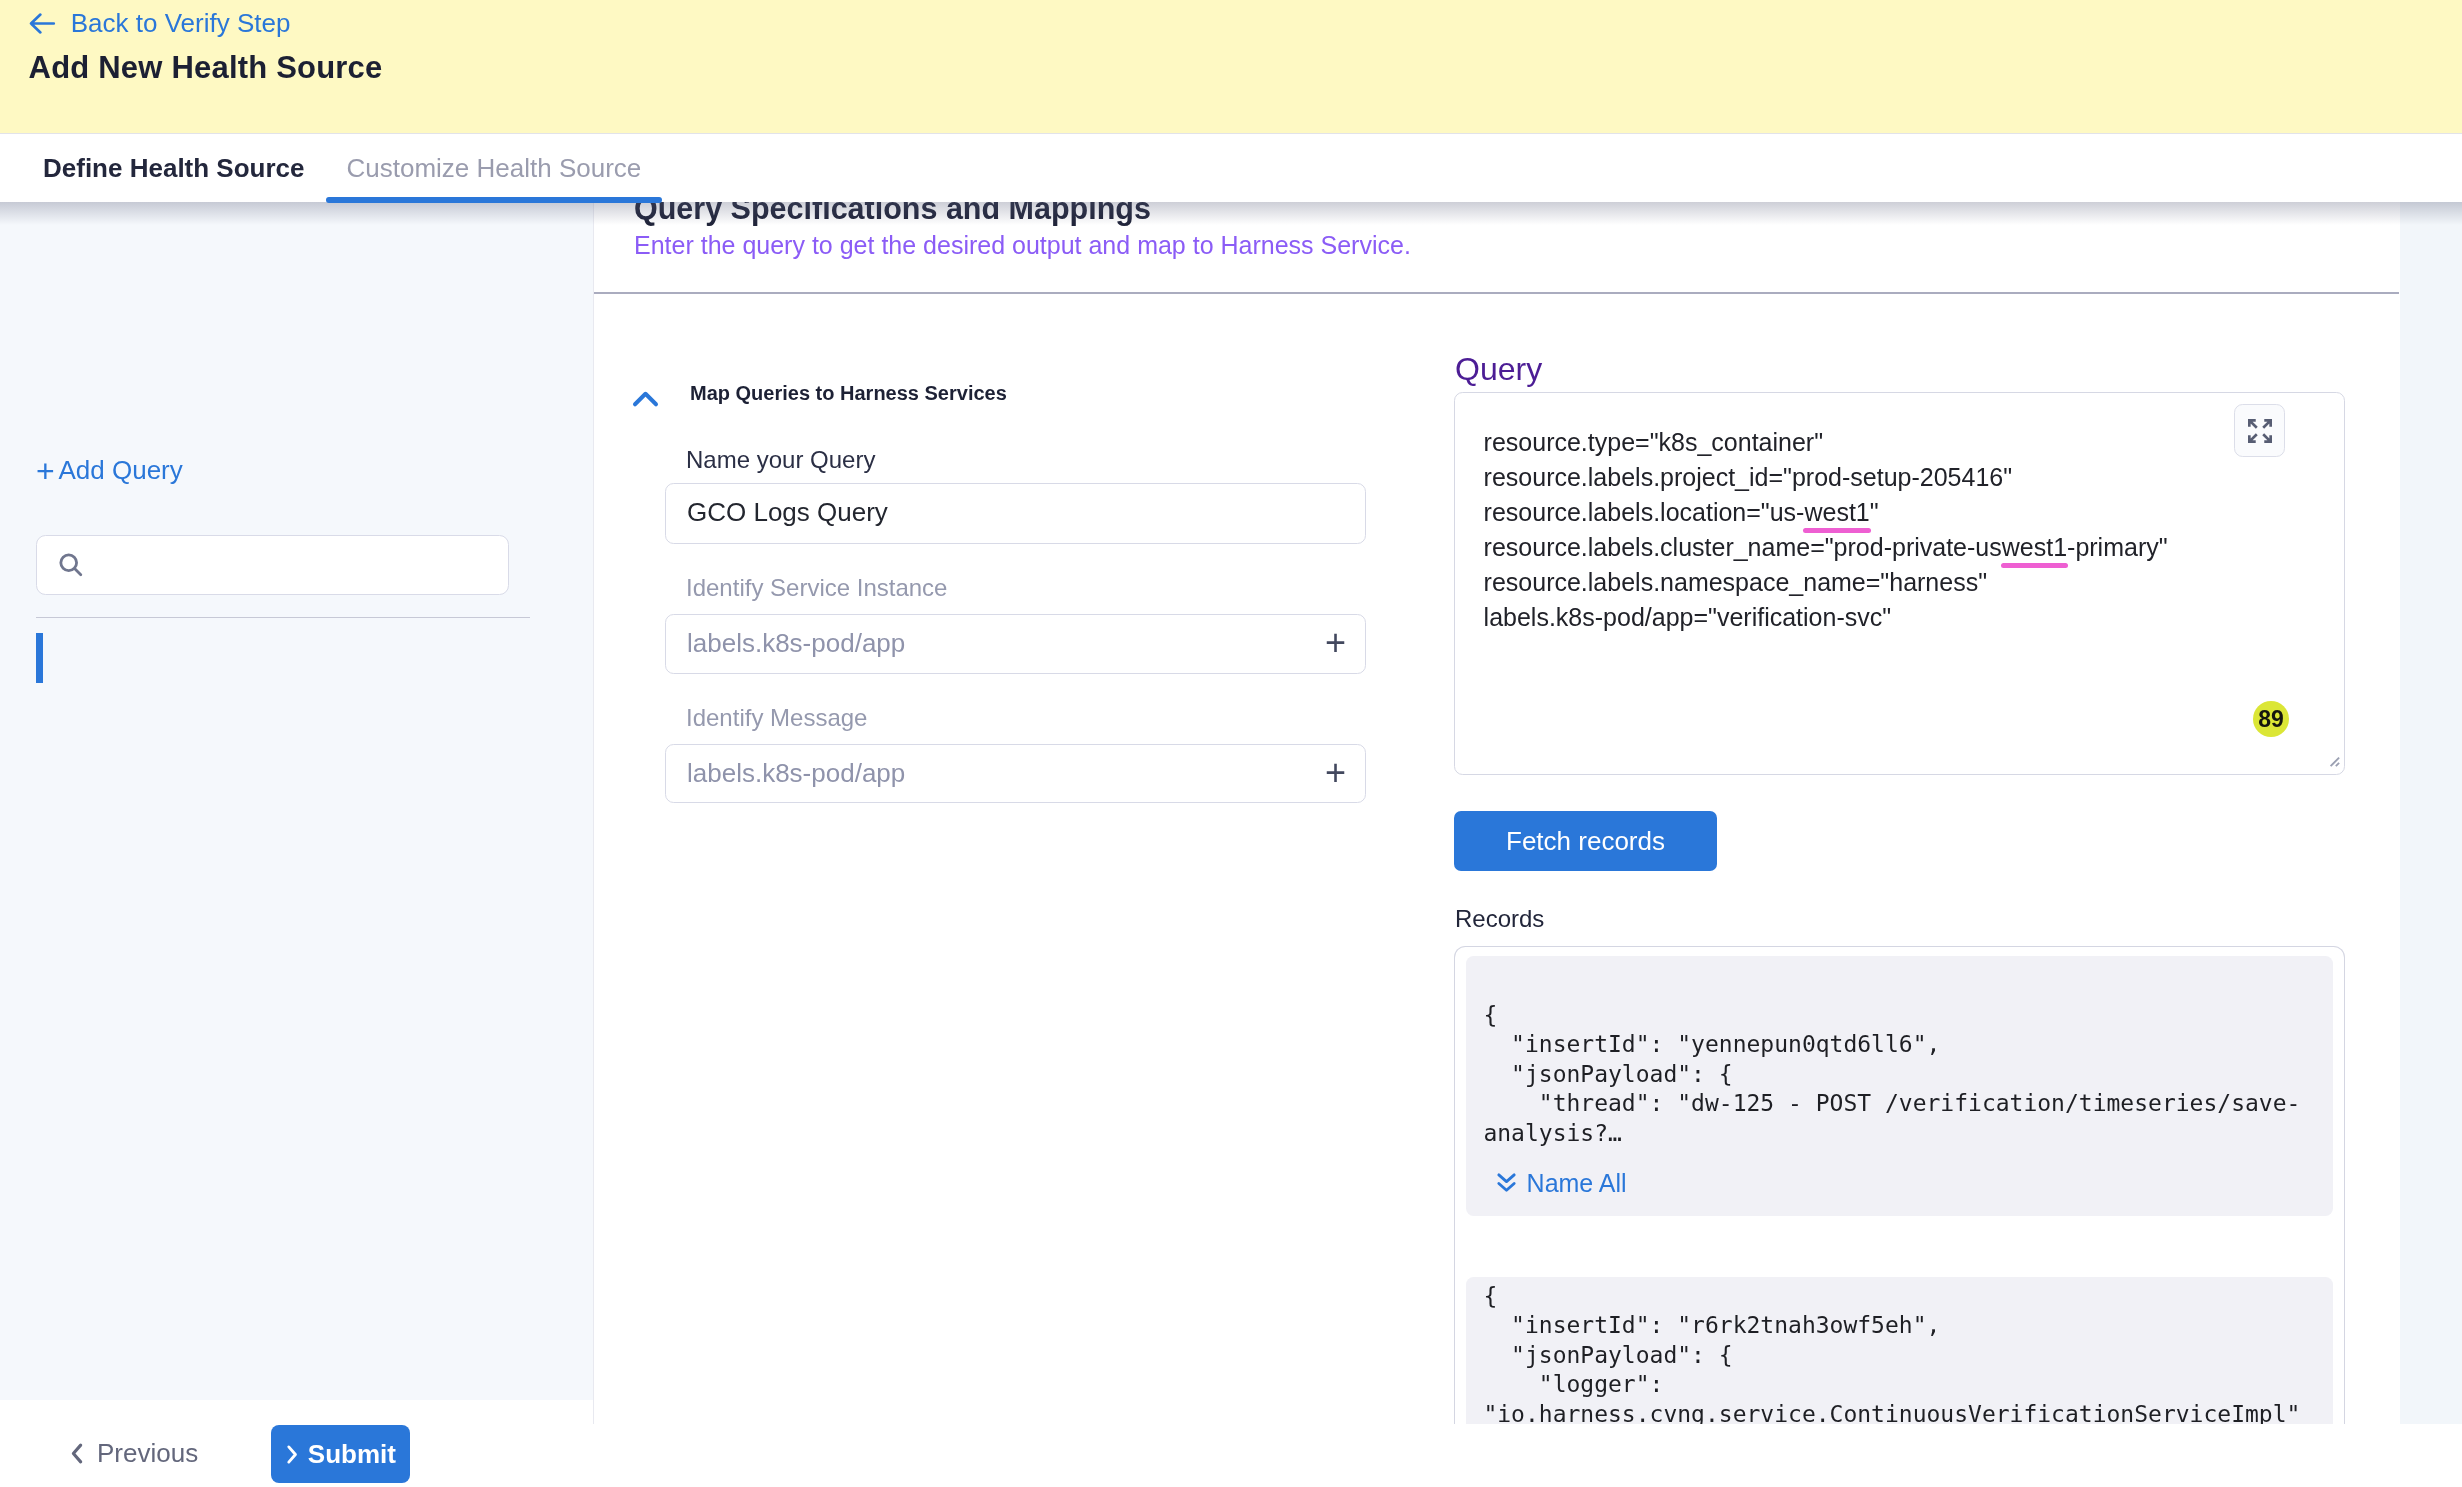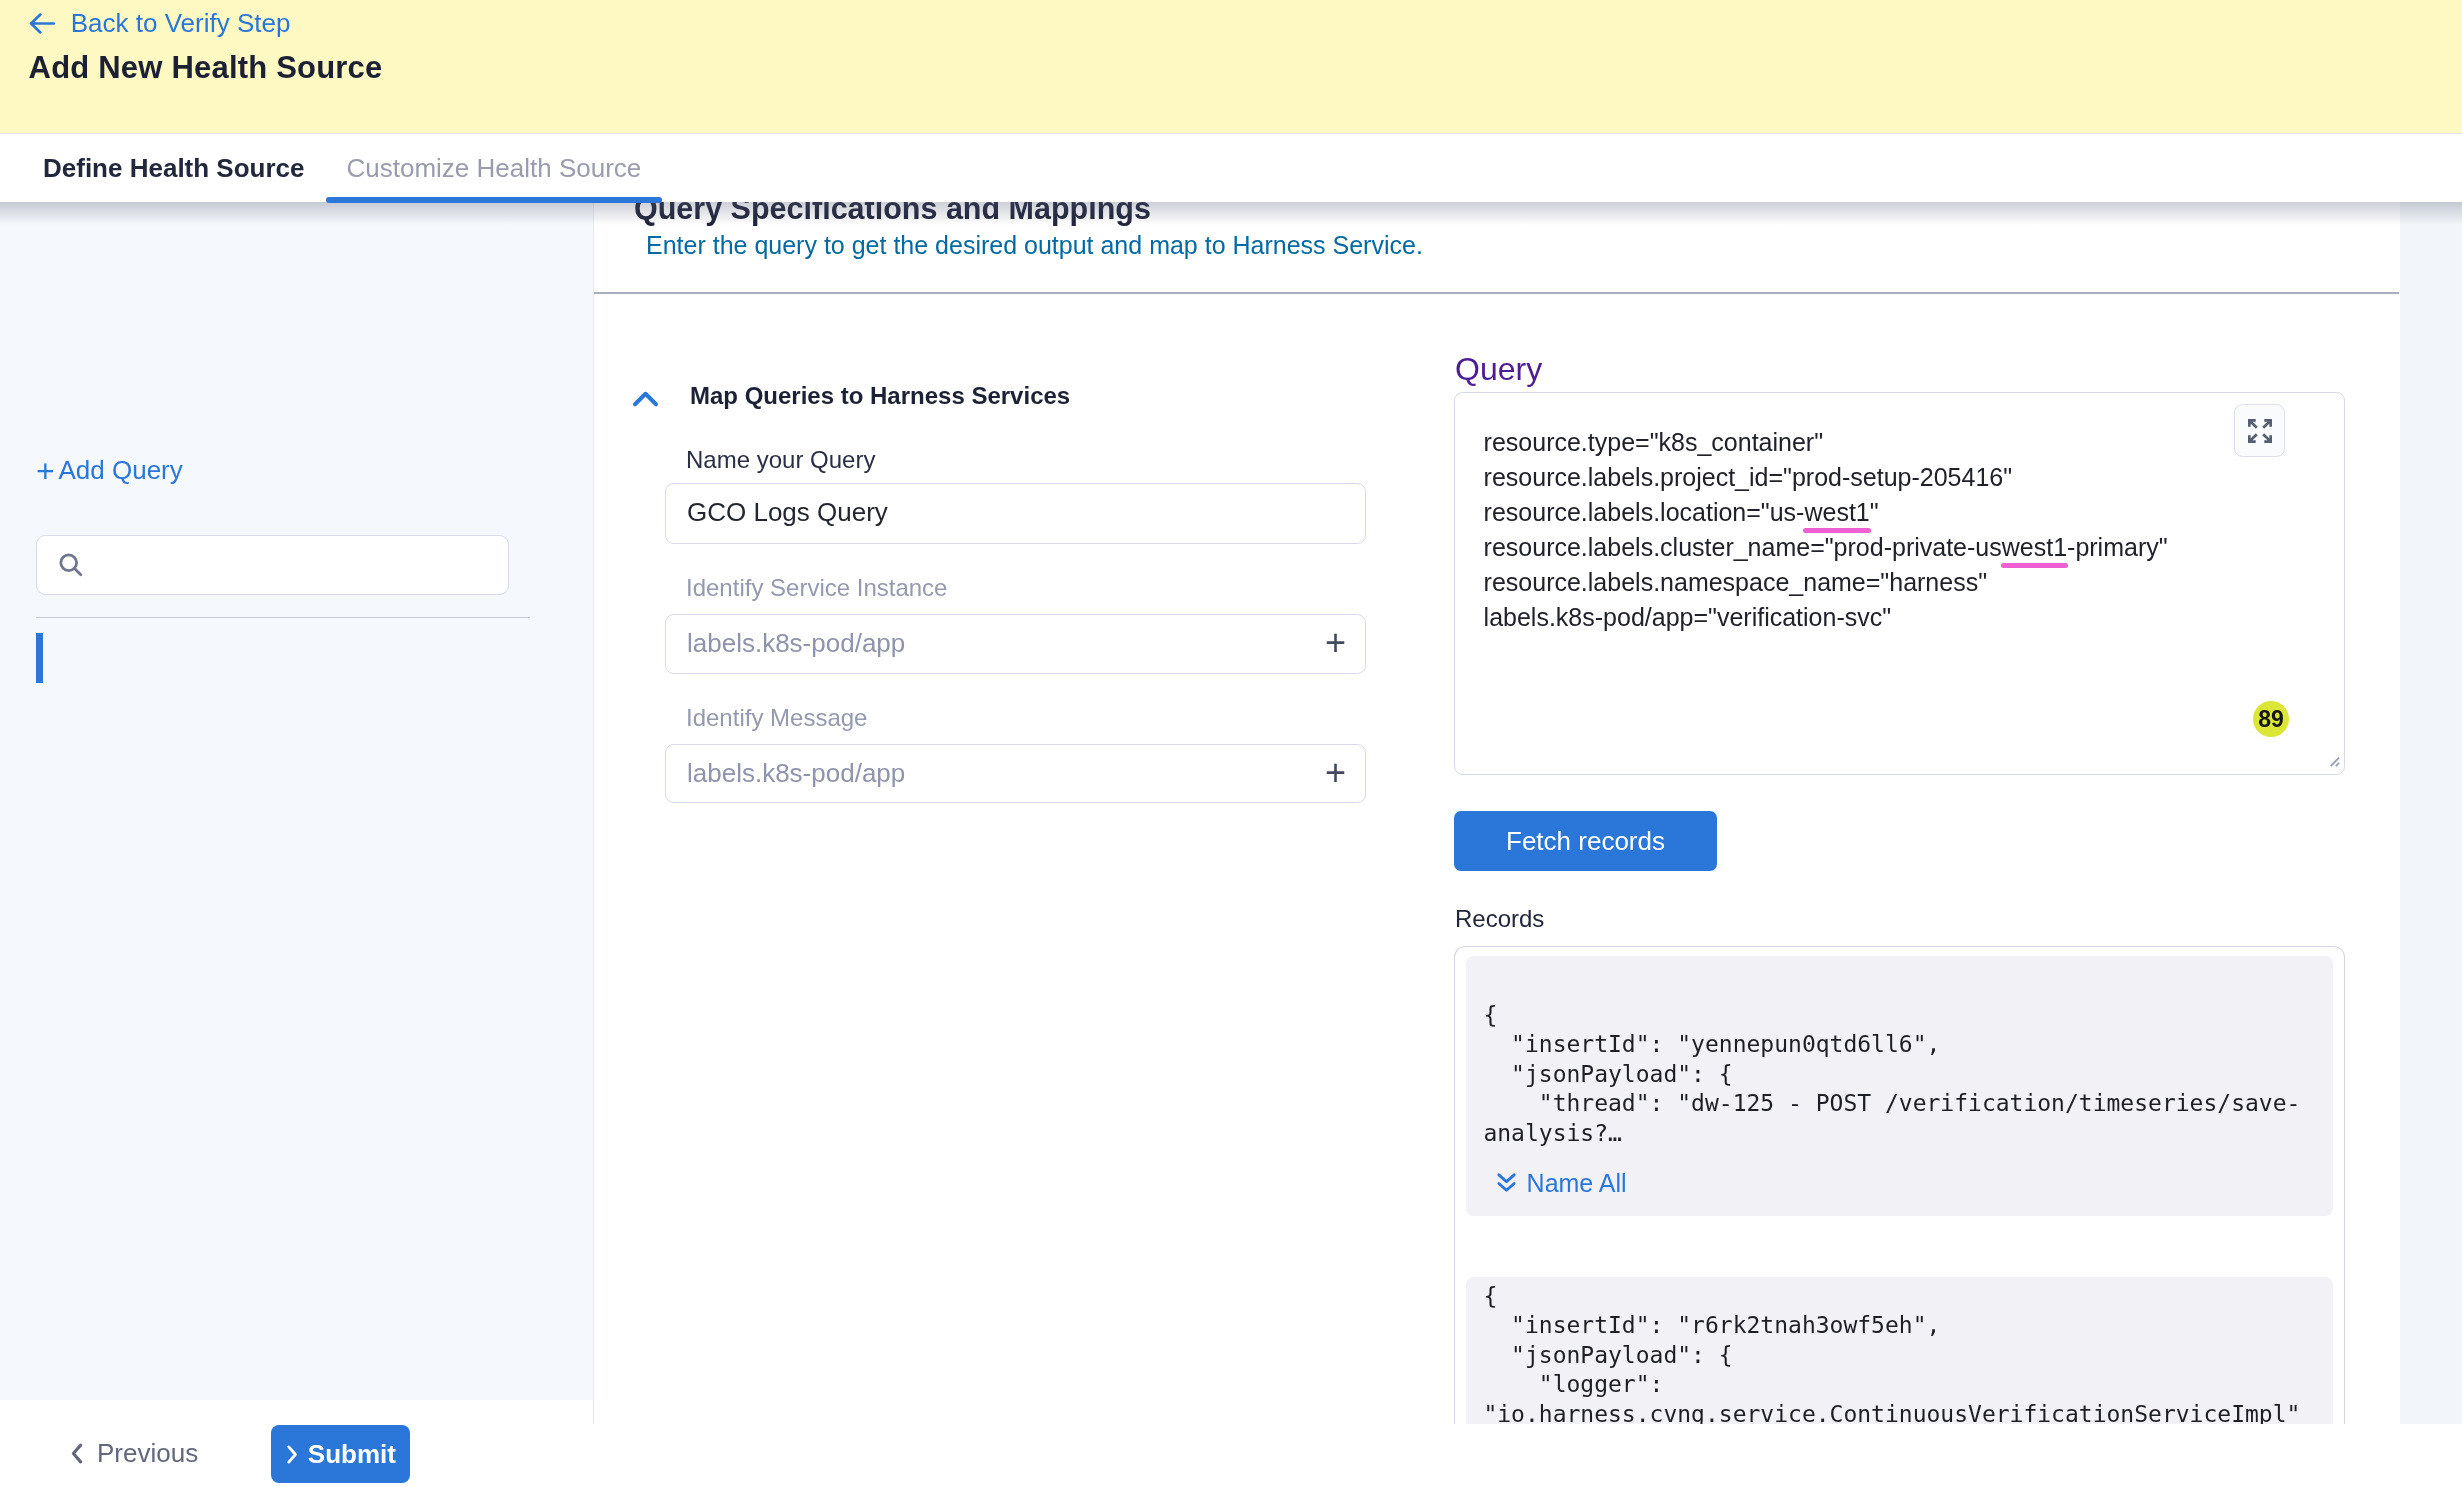--- a/index.html
+++ b/index.html
@@ -30,24 +30,24 @@
   .sidebar-divider { position:absolute; left:36px; top:415px; width:494px; height:1.4px; background:#c7c9d6; }
   .query-list { position:absolute; left:0; top:430px; width:593px; }
   .query-item { position:relative; height:51px; display:flex; align-items:center; cursor:pointer; }
   .query-item .sel-bar { position:absolute; left:36px; top:1px; width:6.7px; height:50px; background:var(--accent); }
   .query-item .q-label { margin-left:60px; font-size:26px; color:#22252f; }
   
   .main-panel { position:absolute; left:593px; top:202px; width:1806px; height:1223px; background:#fff; border-left:1px solid #e8e9f0; z-index:2; overflow:hidden; }
   .right-strip { position:absolute; left:2400px; top:202px; width:63px; height:1223px; background:var(--strip-bg); z-index:2; }
   
   .m-heading { position:absolute; left:40px; top:-11.4px; font-size:30.5px; font-weight:bold; color:#20243a; }
-  .m-subheading { position:absolute; left:40px; top:28.6px; font-size:25px; color:#0369a1;margin-left:12px; }
+  .m-subheading { position:absolute; left:40px; top:28.6px; font-size:25px; color:#8b5cf6; }
   .m-divider { position:absolute; left:0px; top:90px; width:1806px; height:1.9px; background:#aaacbf; }
   .collapse-chevron { position:absolute; left:38px; top:187px; cursor:pointer; }
-  .map-title { position:absolute; left:96px; top:180px; font-size:24px; font-weight:bold; color:#1d2135; }
+  .map-title { position:absolute; left:96px; top:180px; font-size:20px; font-weight:bold; color:#1d2135; }
   .f-label-dark { position:absolute; font-size:24px; color:#2b2f45;margin-left:20px; }
   .f-label-gray { position:absolute; font-size:24px; color:#9599ae; }
   .f-input { position:absolute; left:71px; width:701px; height:61px; background:#fff; border:1.4px solid #d8dae7; border-radius:8.6px; }
   .f-input input { position:absolute; left:21px; top:3.8px; width:609px; height:50px; border:none; outline:none; background:transparent; font-size:26px; font-family:inherit; color:#23262f; }
   .f-input input::placeholder { color:#8f93ab; opacity:1; }
   .f-input .plus-ic { position:absolute; right:19px; top:6.7px; font-size:36px; font-weight:300; color:#42485e; cursor:pointer; line-height:42px; }
   
   .q-label { position:absolute; left:861px; top:149px; font-size:32px; color:#4c1d95; }
   .q-box { position:absolute; left:860px; top:190px; width:891px; height:383px; background:#fff; border:1.4px solid #d6d8e4; border-radius:8.6px; }
   .q-text { position:absolute; left:28.6px; top:32px; font-size:25px; line-height:35px; color:#212229; white-space:pre; }

